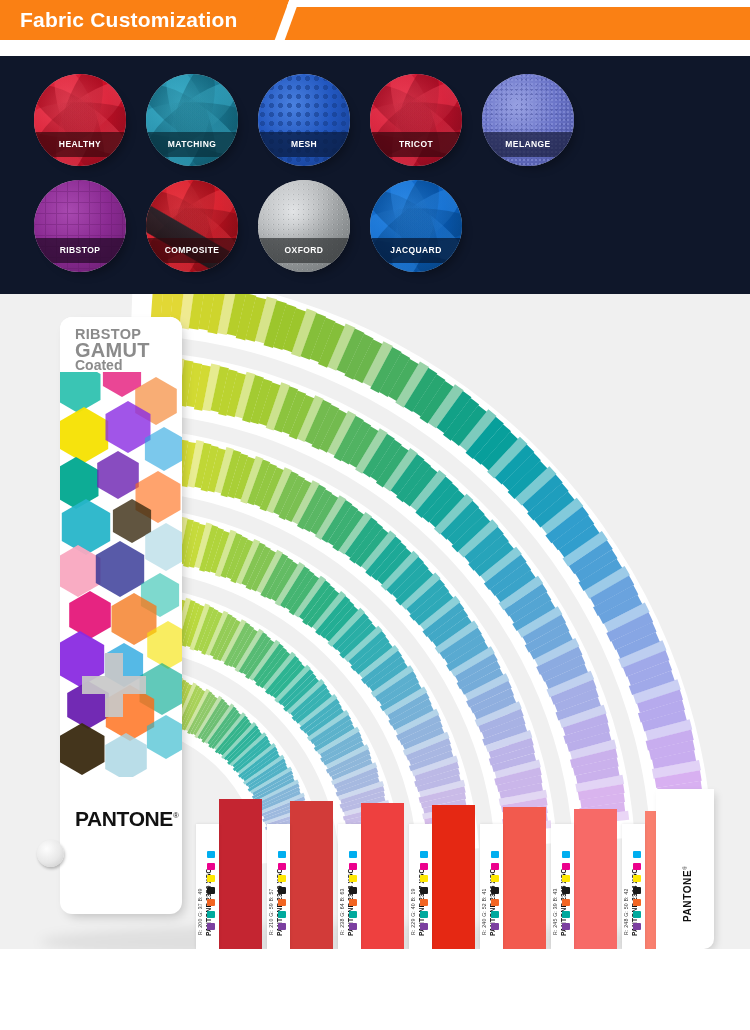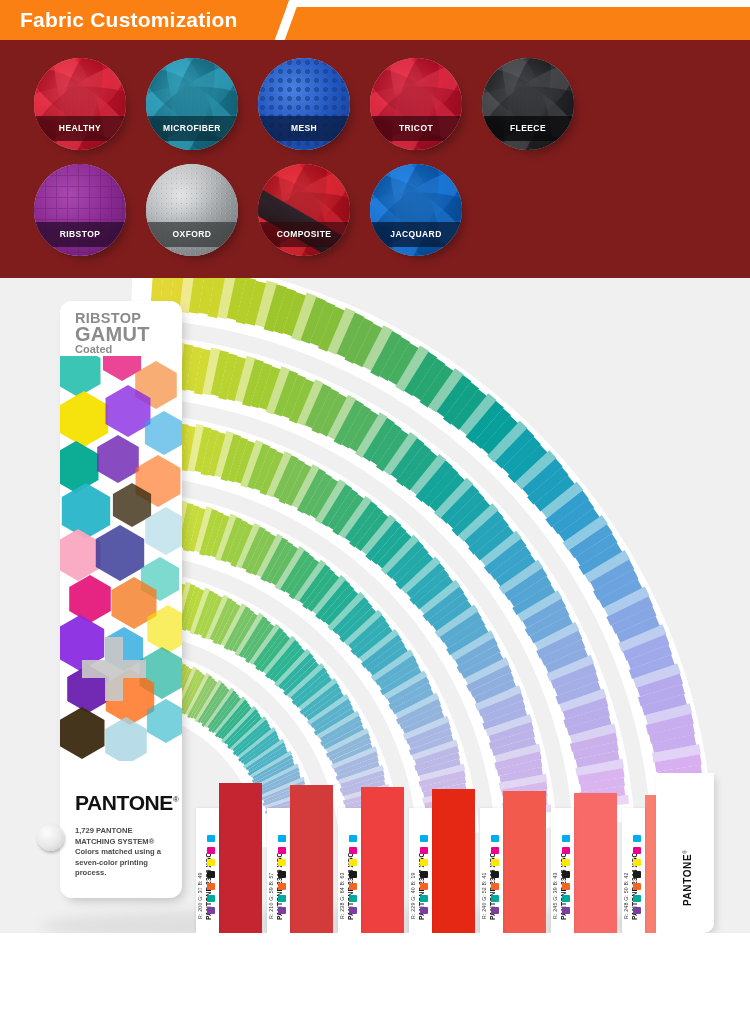--- a/index.html
+++ b/index.html
@@ -5,21 +5,21 @@
   html,body{margin:0;padding:0;}
   body{
     width:750px;height:1030px;overflow:hidden;
     background:#ffffff;
     font-family:"Liberation Sans","DejaVu Sans",sans-serif;
     -webkit-font-smoothing:antialiased;
   }
   .page{position:relative;width:750px;height:1030px;}
 
   
-  .banner{position:relative;height:40px;width:750px;overflow:hidden;}
+  .banner{position:relative;height:56px;width:750px;overflow:hidden;}
   .banner .bar-left{
     position:absolute;left:0;top:0;height:40px;width:268px;
     background:#fa8014;
   }
   .banner .bar-left:after{
     content:"";position:absolute;right:-14px;top:0;width:28px;height:40px;
     background:#fa8014;transform:skewX(-20deg);
   }
   .banner .slash{
     position:absolute;left:282px;top:0;width:10px;height:40px;
@@ -33,21 +33,21 @@
     content:"";position:absolute;left:-12px;top:0;width:24px;height:33px;
     background:#fa8014;transform:skewX(-20deg);
   }
   .banner .title{
     position:absolute;left:20px;top:0;height:40px;line-height:40px;
     color:#ffffff;font-size:21px;font-weight:bold;letter-spacing:.2px;
     z-index:4;white-space:nowrap;
   }
 
   
-  .fabric-section{padding:18px 0 8px 0;background:#7f1d1d;}
+  .fabric-section{padding:18px 0 8px 0;background:#0f172a;}
   .fabric-row{display:flex;justify-content:flex-start;padding-left:34px;margin-bottom:14px;}
   .swatch{
     position:relative;width:92px;height:92px;margin-right:20px;
     border-radius:50%;overflow:hidden;
     box-shadow:6px 7px 9px -4px rgba(0,0,0,.28);
     background:#ccc;
   }
   .swatch .tex{position:absolute;inset:0;}
   .swatch .label{
     position:absolute;left:0;right:0;bottom:13px;height:17px;line-height:17px;
@@ -83,21 +83,21 @@
     overflow:hidden;z-index:40;
   }
   .cover-top{
     position:absolute;left:0;top:0;right:0;height:55px;background:#fff;z-index:6;
   }
   .cover .hdr{
     position:absolute;left:15px;top:10px;z-index:8;
   }
   .cover .hdr .l1{color:#8b8b8b;font-size:14.5px;font-weight:bold;line-height:15px;letter-spacing:.3px;}
   .cover .hdr .l2{color:#8b8b8b;font-size:20px;font-weight:bold;line-height:16px;letter-spacing:.3px;}
-  .cover .hdr .l3{color:#8b8b8b;font-size:11px;font-weight:bold;line-height:14px;}
+  .cover .hdr .l3{color:#8b8b8b;font-size:14px;font-weight:bold;line-height:14px;}
 
   .hexfield{position:absolute;left:0;top:40px;right:0;height:420px;z-index:4;}
 
   .plus{
     position:absolute;left:22px;top:336px;width:64px;height:64px;z-index:7;opacity:.92;
   }
   .plus:before,.plus:after{content:"";position:absolute;background:#c8c8c8;}
   .plus:before{left:23px;top:0;width:18px;height:64px;}
   .plus:after{left:0;top:23px;width:64px;height:18px;}
 
@@ -197,21 +197,21 @@
               <i style="background:linear-gradient(90deg,#0e5467,transparent 70%);transform:rotate(108deg);"></i>
               <i style="background:linear-gradient(90deg,#3fb3cd,transparent 70%);transform:rotate(144deg);"></i>
               <i style="background:linear-gradient(90deg,#0e5467,transparent 70%);transform:rotate(180deg);"></i>
               <i style="background:linear-gradient(90deg,#3fb3cd,transparent 70%);transform:rotate(216deg);"></i>
               <i style="background:linear-gradient(90deg,#0e5467,transparent 70%);transform:rotate(252deg);"></i>
               <i style="background:linear-gradient(90deg,#3fb3cd,transparent 70%);transform:rotate(288deg);"></i>
               <i style="background:linear-gradient(90deg,#0e5467,transparent 70%);transform:rotate(324deg);"></i>
             </div>
           </div>
           <div class="band" style="background:rgba(8,46,58,0.72);"></div>
-          <div class="label">MICROFIBER</div>
+          <div class="label">MATCHING</div>
         </div>
         <div class="swatch">
           <div class="tex" style="background:radial-gradient(circle at 38% 34%,#4a81e0 0%,#2257c0 48%,#143a86 100%);">
             <div class="grid-tex" style="background-image:radial-gradient(#143a86 36%,transparent 38%);background-size:9px 9px;"></div>
             <div class="grid-tex" style="opacity:.3;background-image:linear-gradient(115deg,#4a81e0 0 2px,transparent 2px 9px);"></div>
           </div>
           <div class="band" style="background:rgba(10,28,66,0.75);"></div>
           <div class="label">MESH</div>
         </div>
         <div class="swatch">
@@ -226,72 +226,61 @@
               <i style="background:linear-gradient(90deg,#ee4057,transparent 70%);transform:rotate(216deg);"></i>
               <i style="background:linear-gradient(90deg,#840a1d,transparent 70%);transform:rotate(252deg);"></i>
               <i style="background:linear-gradient(90deg,#ee4057,transparent 70%);transform:rotate(288deg);"></i>
               <i style="background:linear-gradient(90deg,#840a1d,transparent 70%);transform:rotate(324deg);"></i>
             </div>
           </div>
           <div class="band" style="background:rgba(55,6,14,0.72);"></div>
           <div class="label">TRICOT</div>
         </div>
         <div class="swatch">
-          <div class="tex" style="background:radial-gradient(circle at 38% 34%,#5b5d62 0%,#2f3033 48%,#141416 100%);">
-            <div class="swirl">
-              <i style="background:linear-gradient(90deg,#5b5d62,transparent 70%);transform:rotate(0deg);"></i>
-              <i style="background:linear-gradient(90deg,#141416,transparent 70%);transform:rotate(36deg);"></i>
-              <i style="background:linear-gradient(90deg,#5b5d62,transparent 70%);transform:rotate(72deg);"></i>
-              <i style="background:linear-gradient(90deg,#141416,transparent 70%);transform:rotate(108deg);"></i>
-              <i style="background:linear-gradient(90deg,#5b5d62,transparent 70%);transform:rotate(144deg);"></i>
-              <i style="background:linear-gradient(90deg,#141416,transparent 70%);transform:rotate(180deg);"></i>
-              <i style="background:linear-gradient(90deg,#5b5d62,transparent 70%);transform:rotate(216deg);"></i>
-              <i style="background:linear-gradient(90deg,#141416,transparent 70%);transform:rotate(252deg);"></i>
-              <i style="background:linear-gradient(90deg,#5b5d62,transparent 70%);transform:rotate(288deg);"></i>
-              <i style="background:linear-gradient(90deg,#141416,transparent 70%);transform:rotate(324deg);"></i>
-            </div>
-          </div>
-          <div class="band" style="background:rgba(8,8,9,0.78);"></div>
-          <div class="label">FLEECE</div>
+          <div class="tex" style="background:radial-gradient(circle at 38% 34%,#98a1e2 0%,#6a74c8 48%,#464f9a 100%);">
+            <div class="grain" style="background-image:radial-gradient(#98a1e2 32%,transparent 34%),radial-gradient(#464f9a 30%,transparent 32%);background-size:4px 4px,5px 5px;background-position:0 0,2px 3px;"></div>
+          </div>
+          <div class="band" style="background:rgba(26,30,62,0.72);"></div>
+          <div class="label">MELANGE</div>
         </div>
       </div>
     <div class="fabric-row" id="row1">
         <div class="swatch">
           <div class="tex" style="background:radial-gradient(circle at 38% 34%,#a849b0 0%,#8a2a92 48%,#651c6c 100%);">
             <div class="grid-tex" style="background-image:linear-gradient(#651c6c 1px,transparent 1px),linear-gradient(90deg,#651c6c 1px,transparent 1px);background-size:11px 11px;opacity:.35;"></div>
           </div>
           <div class="band" style="background:rgba(40,10,44,0.76);"></div>
           <div class="label">RIBSTOP</div>
-        </div>
-        <div class="swatch">
-          <div class="tex" style="background:radial-gradient(circle at 38% 34%,#e2e4e6 0%,#a9acae 48%,#6f7476 100%);">
-            <div class="grid-tex" style="background-image:linear-gradient(45deg,#6f7476 1px,transparent 1px),linear-gradient(-45deg,#e2e4e6 1px,transparent 1px);background-size:5px 5px;opacity:.4;"></div>
-            <div class="grid-tex" style="opacity:.55;background:linear-gradient(150deg,#e2e4e6 0%,transparent 45%,#6f7476 100%);"></div>
-          </div>
-          <div class="band" style="background:rgba(50,52,54,0.70);"></div>
-          <div class="label">OXFORD</div>
         </div>
         <div class="swatch">
           <div class="tex" style="background:radial-gradient(circle at 38% 34%,#ea3a45 0%,#cc1322 48%,#7a0b14 100%);">
             <div class="swirl">
               <i style="background:linear-gradient(90deg,#ea3a45,transparent 70%);transform:rotate(0deg);"></i>
               <i style="background:linear-gradient(90deg,#7a0b14,transparent 70%);transform:rotate(36deg);"></i>
               <i style="background:linear-gradient(90deg,#ea3a45,transparent 70%);transform:rotate(72deg);"></i>
               <i style="background:linear-gradient(90deg,#7a0b14,transparent 70%);transform:rotate(108deg);"></i>
               <i style="background:linear-gradient(90deg,#ea3a45,transparent 70%);transform:rotate(144deg);"></i>
               <i style="background:linear-gradient(90deg,#7a0b14,transparent 70%);transform:rotate(180deg);"></i>
               <i style="background:linear-gradient(90deg,#ea3a45,transparent 70%);transform:rotate(216deg);"></i>
               <i style="background:linear-gradient(90deg,#7a0b14,transparent 70%);transform:rotate(252deg);"></i>
               <i style="background:linear-gradient(90deg,#ea3a45,transparent 70%);transform:rotate(288deg);"></i>
               <i style="background:linear-gradient(90deg,#7a0b14,transparent 70%);transform:rotate(324deg);"></i>
             </div>
             <div class="grid-tex" style="opacity:.9;background:linear-gradient(210deg,transparent 52%,#20242a 53%,#15181c 72%,transparent 73%);"></div>
           </div>
           <div class="band" style="background:rgba(52,8,12,0.66);"></div>
           <div class="label">COMPOSITE</div>
+        </div>
+        <div class="swatch">
+          <div class="tex" style="background:radial-gradient(circle at 38% 34%,#e2e4e6 0%,#a9acae 48%,#6f7476 100%);">
+            <div class="grid-tex" style="background-image:linear-gradient(45deg,#6f7476 1px,transparent 1px),linear-gradient(-45deg,#e2e4e6 1px,transparent 1px);background-size:5px 5px;opacity:.4;"></div>
+            <div class="grid-tex" style="opacity:.55;background:linear-gradient(150deg,#e2e4e6 0%,transparent 45%,#6f7476 100%);"></div>
+          </div>
+          <div class="band" style="background:rgba(50,52,54,0.70);"></div>
+          <div class="label">OXFORD</div>
         </div>
         <div class="swatch">
           <div class="tex" style="background:radial-gradient(circle at 38% 34%,#2f8ce8 0%,#0a62c4 48%,#05417f 100%);">
             <div class="swirl">
               <i style="background:linear-gradient(90deg,#2f8ce8,transparent 70%);transform:rotate(0deg);"></i>
               <i style="background:linear-gradient(90deg,#05417f,transparent 70%);transform:rotate(36deg);"></i>
               <i style="background:linear-gradient(90deg,#2f8ce8,transparent 70%);transform:rotate(72deg);"></i>
               <i style="background:linear-gradient(90deg,#05417f,transparent 70%);transform:rotate(108deg);"></i>
               <i style="background:linear-gradient(90deg,#2f8ce8,transparent 70%);transform:rotate(144deg);"></i>
               <i style="background:linear-gradient(90deg,#05417f,transparent 70%);transform:rotate(180deg);"></i>
@@ -959,19 +948,18 @@
         <div class="l1">RIBSTOP</div>
         <div class="l2">GAMUT</div>
         <div class="l3">Coated</div>
       </div>
 
 
       <div class="pantone-word">
         <span>PANTONE</span><sup>®</sup>
       </div>
 
-      <div class="fineprint">1,729 PANTONE MATCHING SYSTEM® Colors matched using a seven-color printing process.</div>
     </div>
 
     <div class="pivot"></div>
   </div>
 
 </div>
 
 </body></html>

